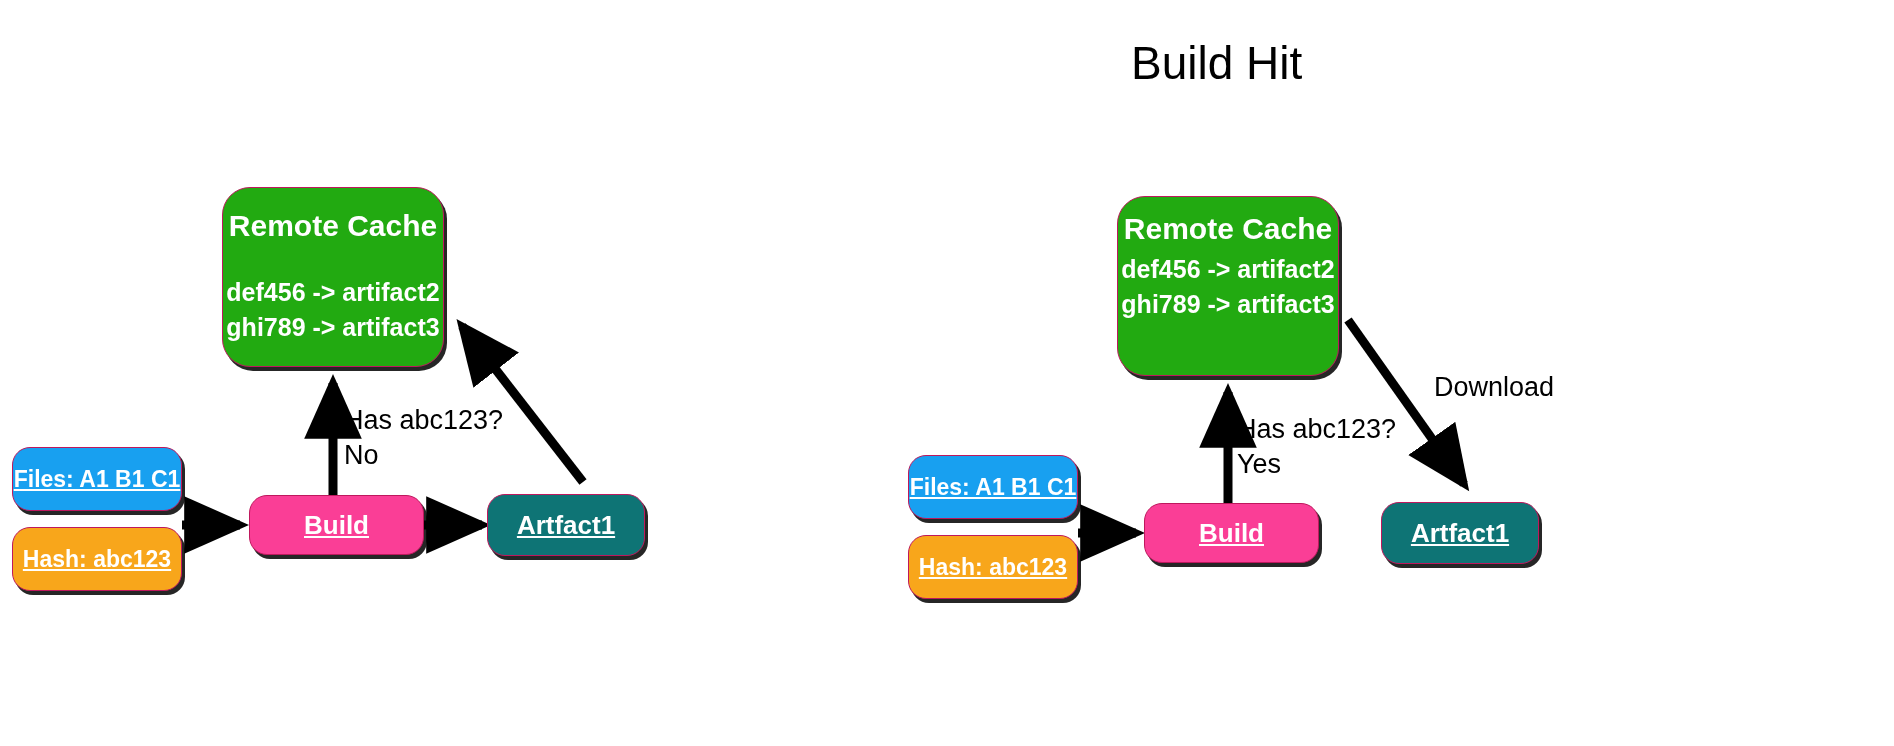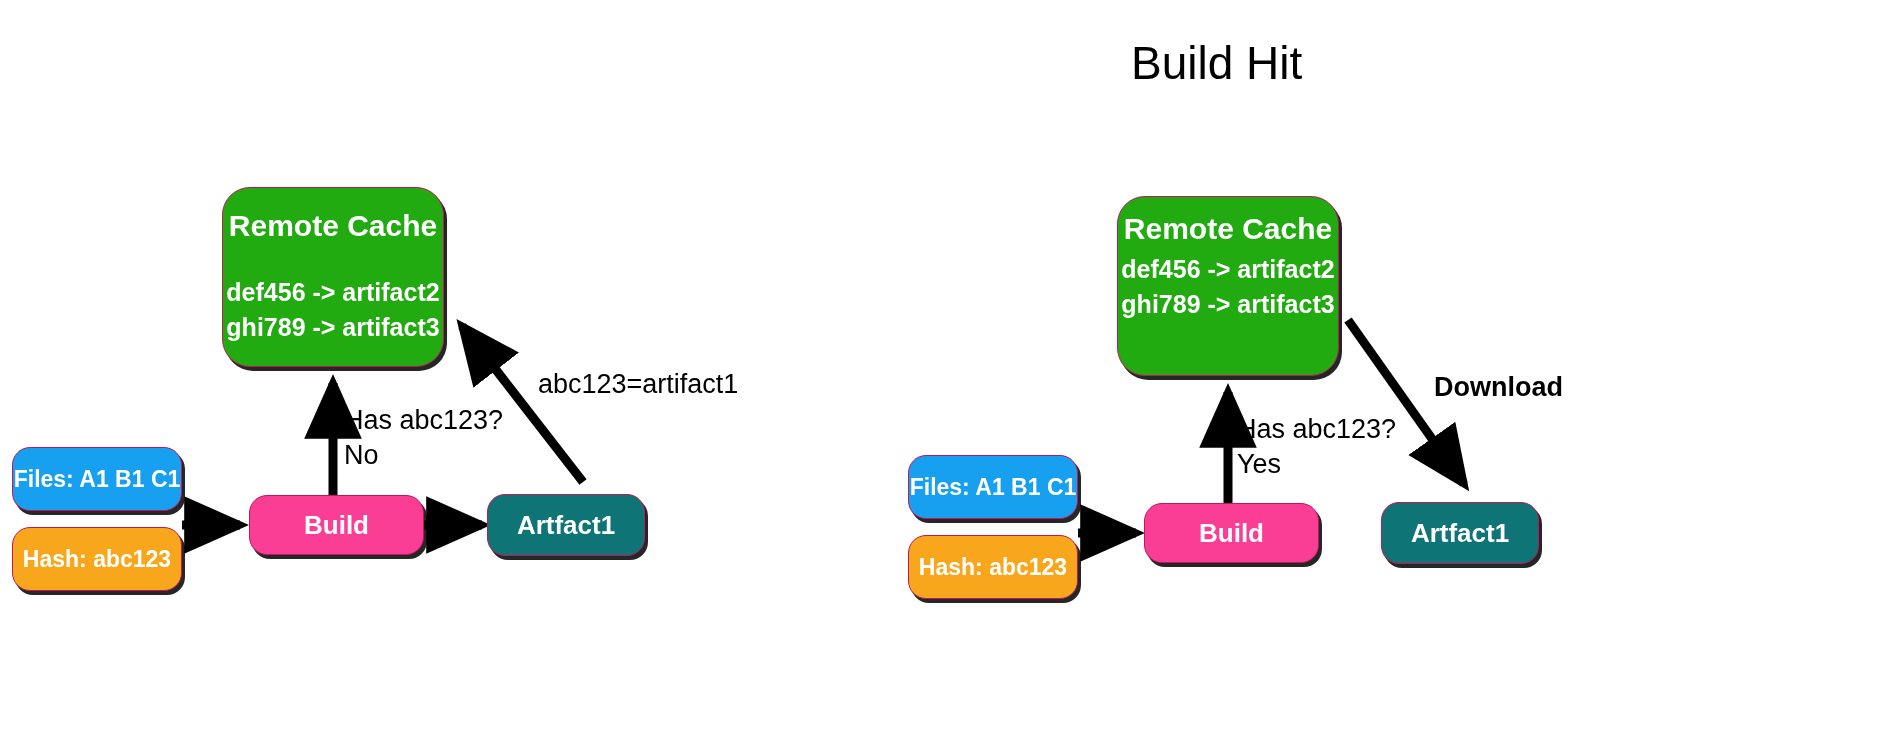--- a/index.html
+++ b/index.html
@@ -70,20 +70,21 @@
   .cache-entry {
     font-size: 25px;
     font-weight: bold;
     line-height: 1.32;
     white-space: nowrap;
   }
   .node-label {
     font-size: 26px;
     font-weight: bold;
     white-space: nowrap;
+    text-decoration: underline;
   }
   .node-label.small {
     font-size: 23px;
   }
   .edge-label {
     position: absolute;
     font-size: 27px;
     font-weight: 400;
     color: #000000;
     white-space: pre;
@@ -138,21 +139,20 @@
     <span class="node-label">Build</span>
   </div>
 
   <div class="node" style="left:487px; top:494px; width:158px; height:62px; background:#0E7475;">
     <span class="node-label">Artfact1</span>
   </div>
 
   <div class="edge-label" style="left:344px; top:403px;">Has abc123?
 No</div>
 
-  <div class="edge-label" style="left:538px; top:367px;">abc123=artifact1</div>
 
   <div class="panel-title" style="left:1131px; top:36px;">Build Hit</div>
 
   <div class="node cache" style="left:1117px; top:196px; width:222px; height:180px; background:#22AA11; padding-top:14px;">
     <div class="cache-title">Remote Cache</div>
     <div class="cache-entries">
       <div class="cache-entry">def456 -&gt; artifact2</div>
       <div class="cache-entry">ghi789 -&gt; artifact3</div>
     </div>
   </div>
@@ -169,15 +169,15 @@
     <span class="node-label">Build</span>
   </div>
 
   <div class="node" style="left:1381px; top:502px; width:158px; height:62px; background:#0E7475;">
     <span class="node-label">Artfact1</span>
   </div>
 
   <div class="edge-label" style="left:1237px; top:412px;">Has abc123?
 Yes</div>
 
-  <div class="edge-label" style="left:1434px; top:370px;font-weight:bold;">Download</div>
+  <div class="edge-label" style="left:1434px; top:370px;">Download</div>
 
 </div>
 
 </body></html>

